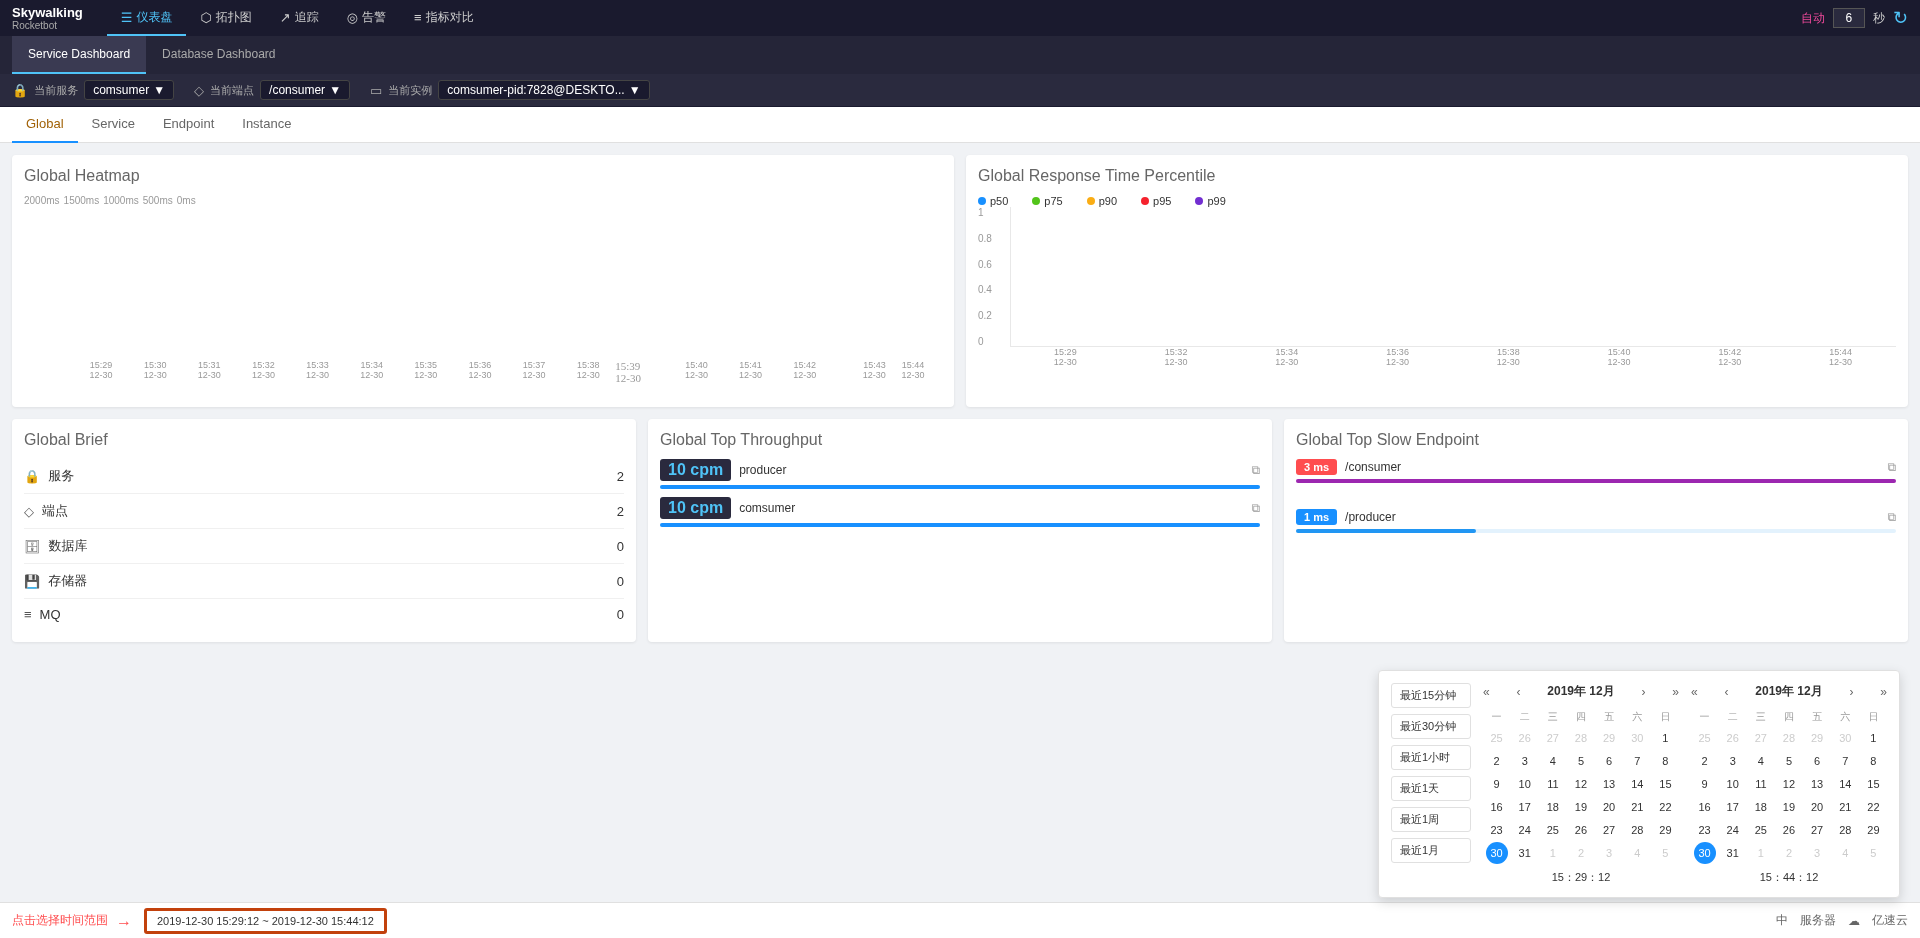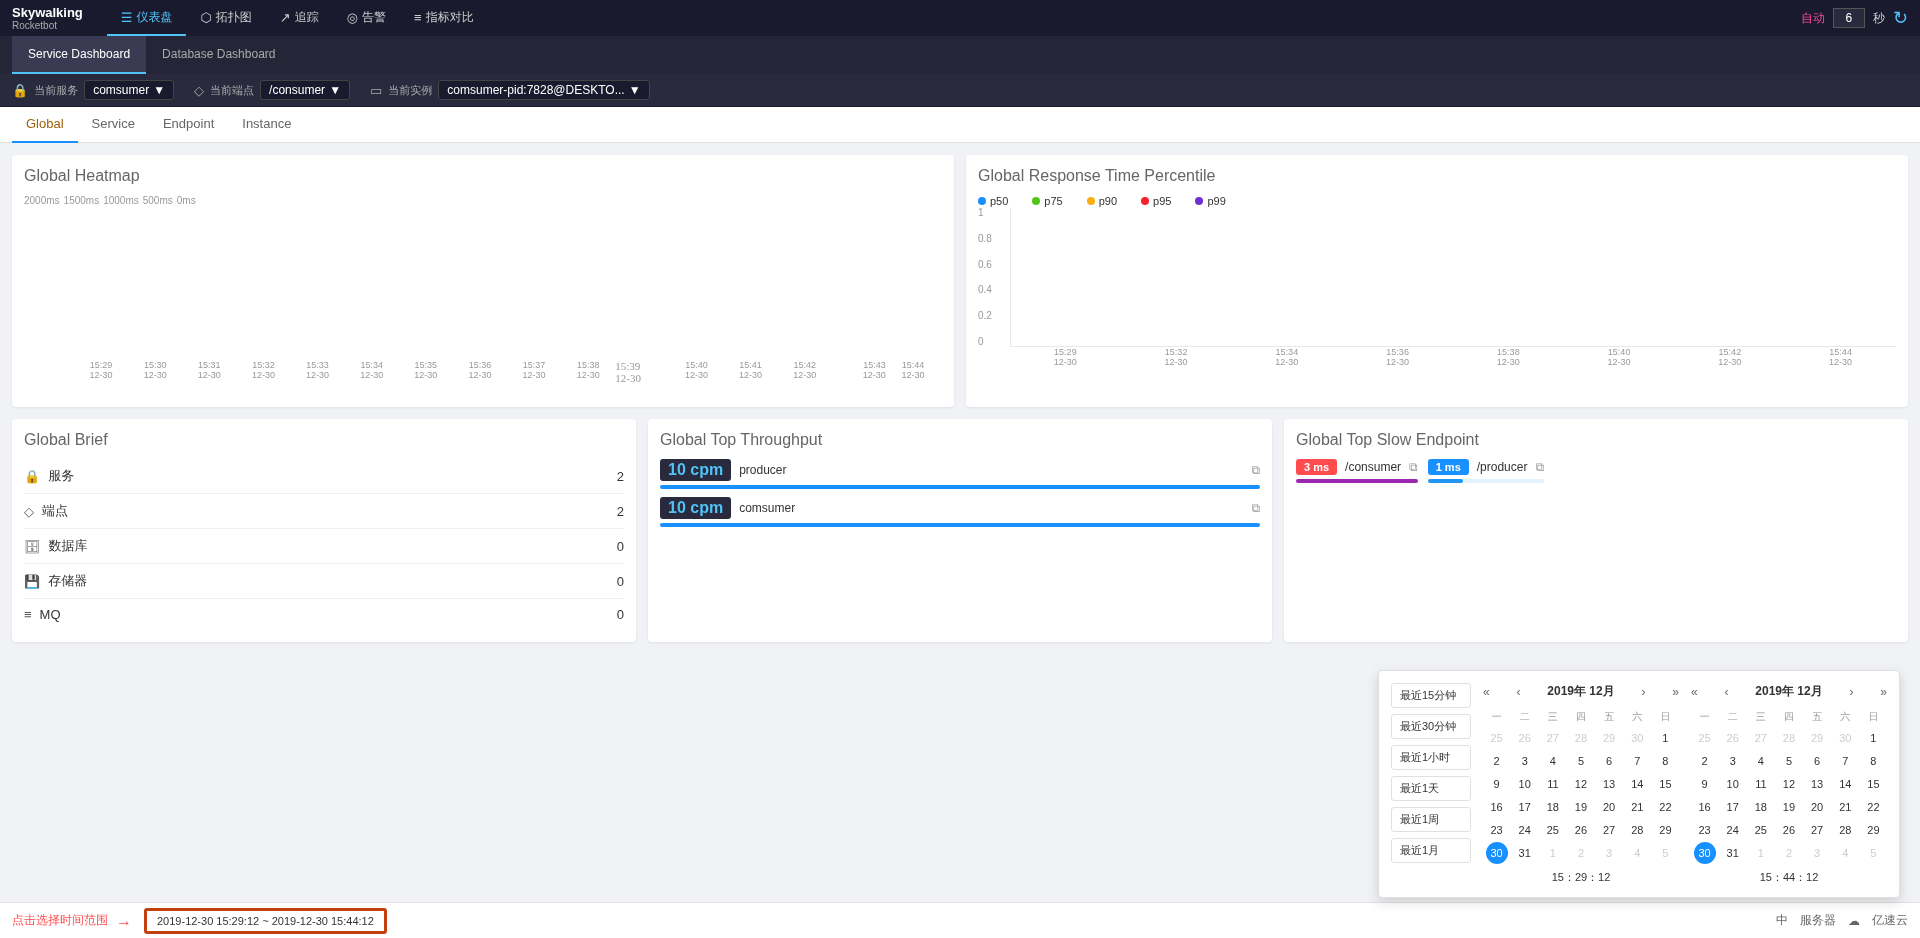--- a/index.html
+++ b/index.html
@@ -123,21 +123,21 @@
     .cpm-badge {
       background: #2a2a3e; color: #4fc3f7; font-size: 16px;
       padding: 2px 8px; border-radius: 3px; font-weight: bold;
     }
     .throughput-name { font-size: 12px; color: #333; }
     .throughput-copy { position: absolute; right: 0; top: 0; color: #999; cursor: pointer; }
     .throughput-bar-bg { background: #e8f4f8; height: 4px; border-radius: 2px; }
     .throughput-bar-fill { background: #1890ff; height: 4px; border-radius: 2px; }
 
     
-    .slow-list { display: flex; flex-direction: row; gap: 10px; }
+    .slow-list { display: flex; flex-direction: column; gap: 26px; }
     .slow-item { position: relative; }
     .slow-header { display: flex; align-items: center; gap: 8px; margin-bottom: 4px; }
     .ms-badge {
       font-size: 11px; padding: 2px 8px; border-radius: 3px; font-weight: bold; color: #fff;
     }
     .ms-red { background: #ff4d4f; }
     .ms-blue { background: #1890ff; }
     .slow-name { font-size: 12px; color: #333; }
     .slow-bar-bg { height: 4px; border-radius: 2px; }
     .slow-bar-fill { height: 4px; border-radius: 2px; }

